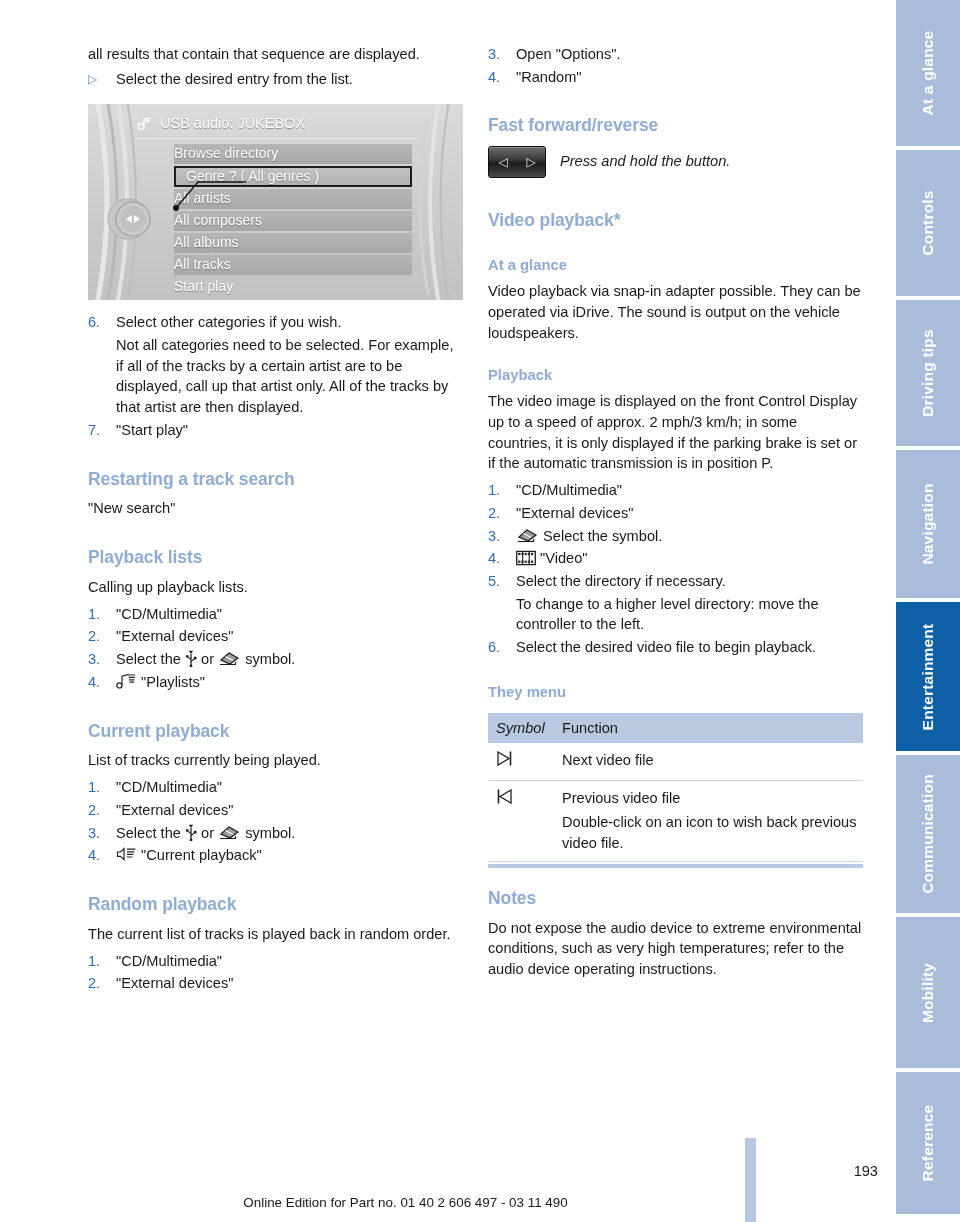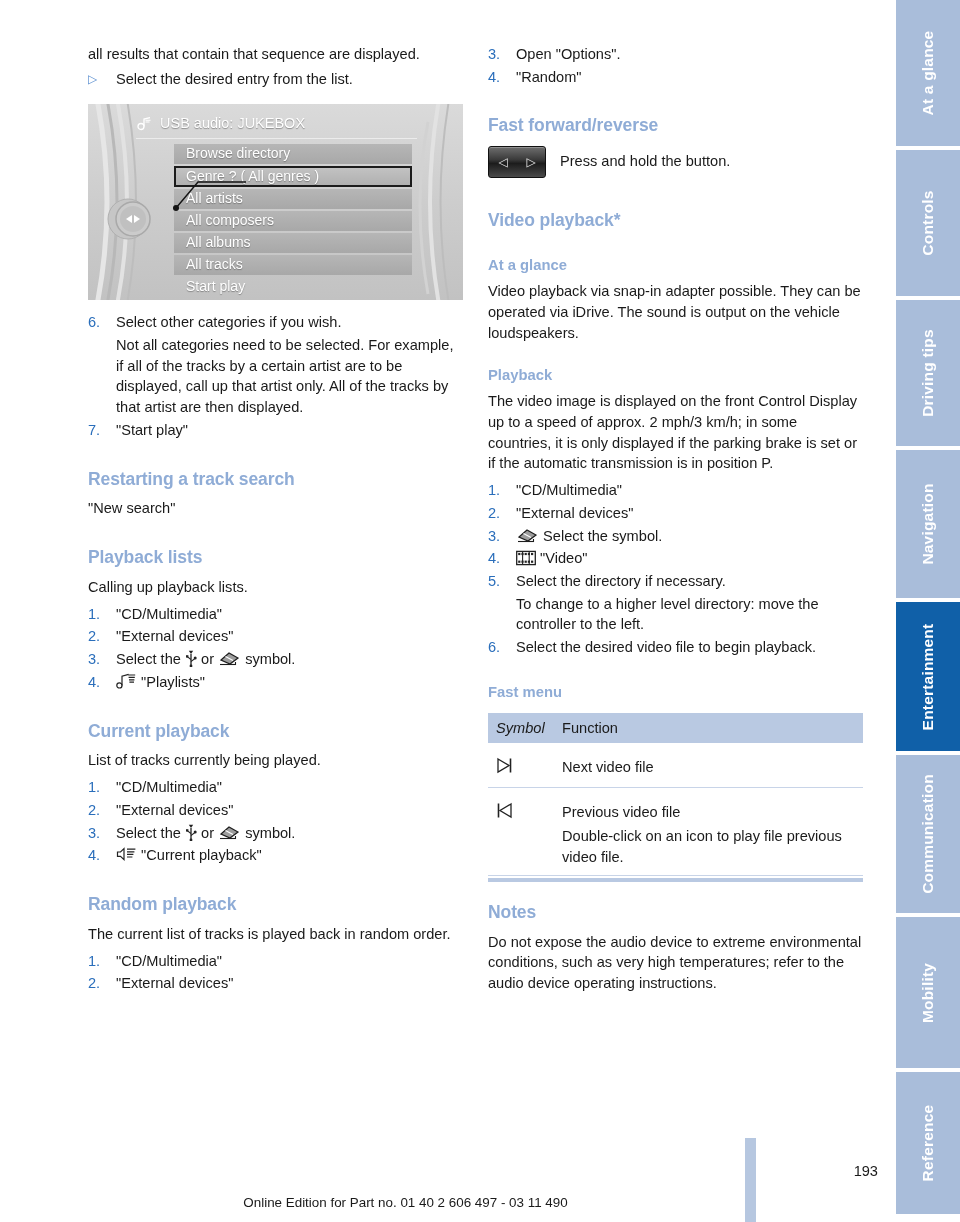--- a/index.html
+++ b/index.html
@@ -120,21 +120,20 @@
     left: 86px; top: 40px; width: 238px;
   }
   .menu .item {
     height: 20px;
     margin-bottom: 2px;
     background: linear-gradient(to bottom, #b6b6b6, #a8a8a8);
     color: #ffffff;
     font-size: 14px;
     display: flex;
     align-items: center;
-    padding-left: 12px;
     text-shadow: 0 1px 1px rgba(80,80,80,0.55);
   }
   .menu .item.sel {
     background: linear-gradient(to bottom, #c2c2c2, #b0b0b0);
     border: 2px solid #1c1c1c;
     height: 21px;
     padding-left: 10px;
   }
   .menu .item.plain {
     background: transparent;
@@ -159,37 +158,37 @@
   .ffbtn {
     flex: 0 0 auto;
     width: 58px; height: 32px;
     border-radius: 3px;
     background: linear-gradient(to bottom, #6e6e6e 0%, #3a3a3a 42%, #1c1c1c 55%, #4a4a4a 100%);
     border: 1px solid #111;
     display: flex; align-items: center; justify-content: space-around;
     box-shadow: inset 0 1px 0 rgba(255,255,255,0.25);
   }
   .ffbtn .g { color: #e8e8e8; font-size: 12px; line-height: 1; }
-  .ffbtn-row .lbl { padding-top: 5px; }
+  .ffbtn-row .lbl { padding-top: 5px; font-style: italic; }
 
   
   .vtable { margin-top: 10px; width: 375px; }
   .vtable .thead {
     background: #b9c9e2;
     display: flex;
     height: 30px;
     align-items: center;
     font-size: 14.6px;
     color: #1a1a1a;
   }
   .vtable .thead .c1 { width: 74px; padding-left: 8px; font-style: italic; }
   .vtable .thead .c2 { flex: 1; }
   .vtable .trow {
     display: flex;
-    padding: 14px 0 7px 0;
+    padding: 7px 0 7px 0;
     border-bottom: 1px solid #c8d4e8;
   }
   .vtable .trow:last-child { border-bottom: none; }
   .vtable .trow .c1 { width: 74px; flex: 0 0 74px; padding-left: 8px; }
   .vtable .trow .c2 { flex: 1; }
   .vtable .tfoot {
     height: 4px;
     background: #b9c9e2;
     margin-top: 2px;
   }
@@ -540,21 +539,21 @@
         <div class="num">5.</div>
         <div class="txt">Select the directory if necessary.</div>
       </div>
       <div class="subtext">To change to a higher level directory: move the controller to the left.</div>
       <div class="step">
         <div class="num">6.</div>
         <div class="txt">Select the desired video file to begin playback.</div>
       </div>
     </div>
 
-    <h3 class="sub" style="margin-top:24px">Fast menu</h3>
+    <h3 class="sub" style="margin-top:24px">They menu</h3>
 
     <div class="vtable">
       <div class="thead">
         <div class="c1">Symbol</div>
         <div class="c2">Function</div>
       </div>
       <div class="trow">
         <div class="c1">
           <svg width="22" height="17" viewBox="0 0 22 17">
             <path d="M2 2 L13 8.5 L2 15 Z" fill="none" stroke="#222" stroke-width="1.3"></path>
@@ -565,21 +564,21 @@
       </div>
       <div class="trow">
         <div class="c1">
           <svg width="22" height="17" viewBox="0 0 22 17">
             <path d="M15 2 L4 8.5 L15 15 Z" fill="none" stroke="#222" stroke-width="1.3"></path>
             <path d="M2.5 1.5 V15.5" stroke="#222" stroke-width="1.6"></path>
           </svg>
         </div>
         <div class="c2">
           <div>Previous video file</div>
-          <div class="note2">Double-click on an icon to play file previous video file.</div>
+          <div class="note2">Double-click on an icon to wish back previous video file.</div>
         </div>
       </div>
       <div class="tfoot"></div>
     </div>
 
     <h2 class="sec" style="margin-top:18px">Notes</h2>
     <p class="body">Do not expose the audio device to extreme environmental conditions, such as very high temperatures; refer to the audio device operating instructions.</p>
   </div>
 
   <div class="sidebar">

